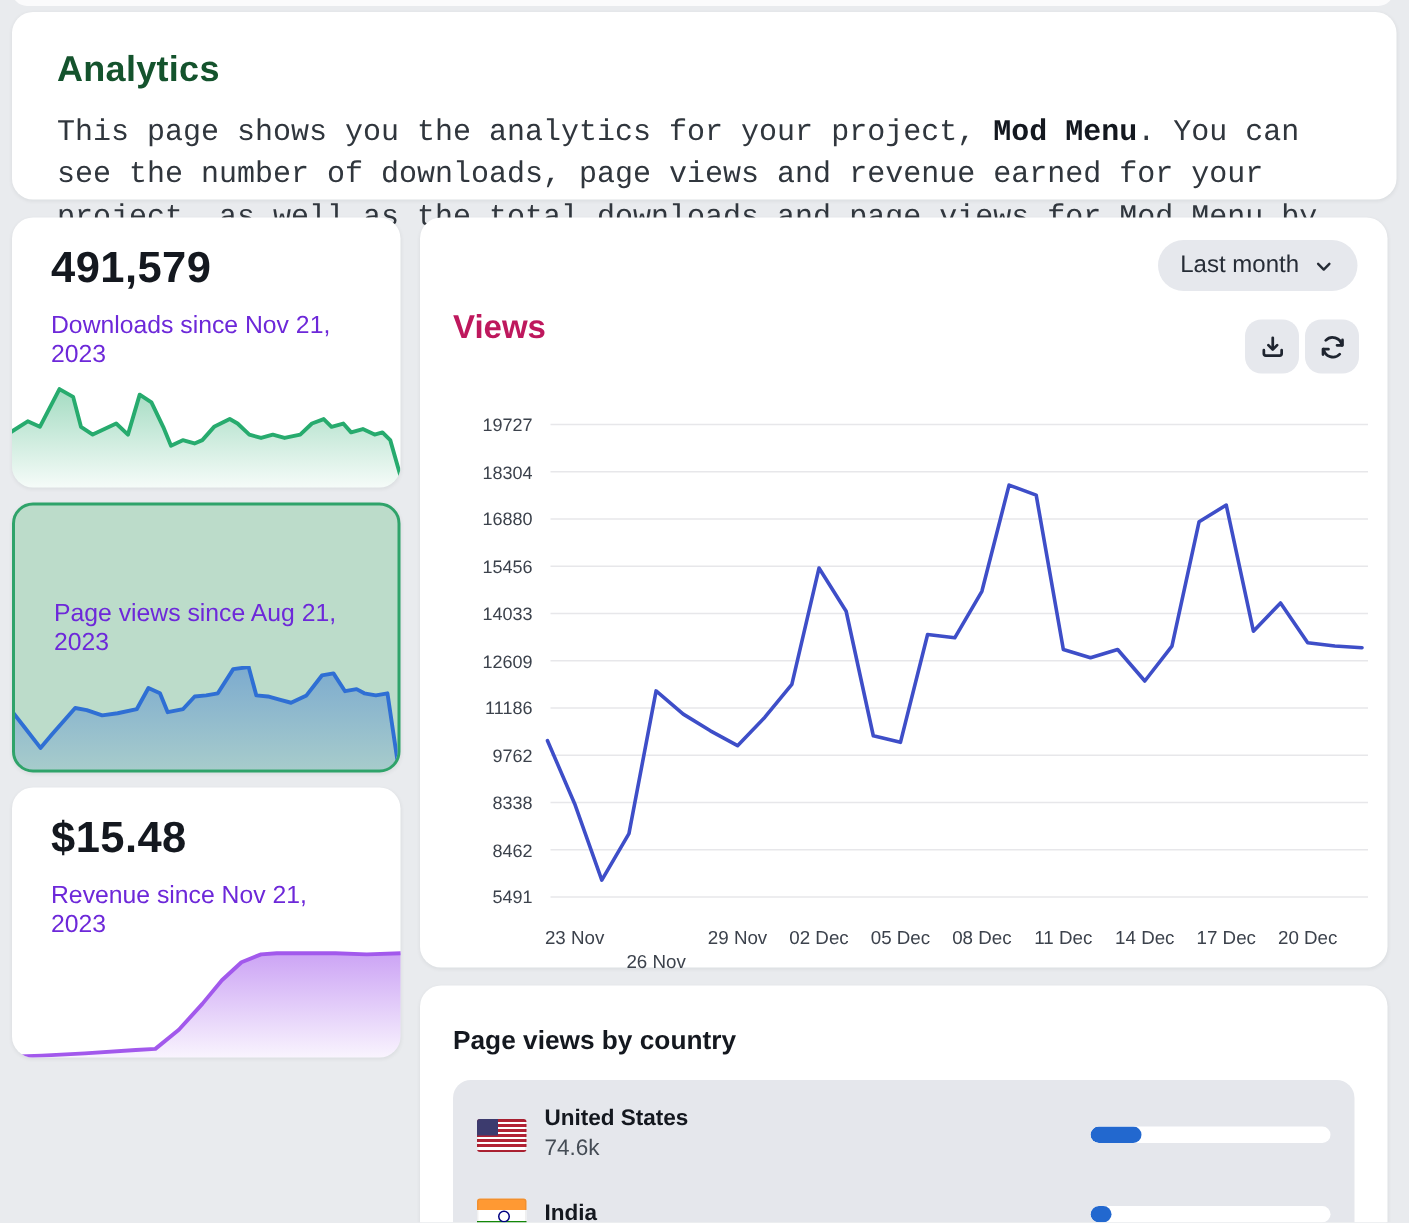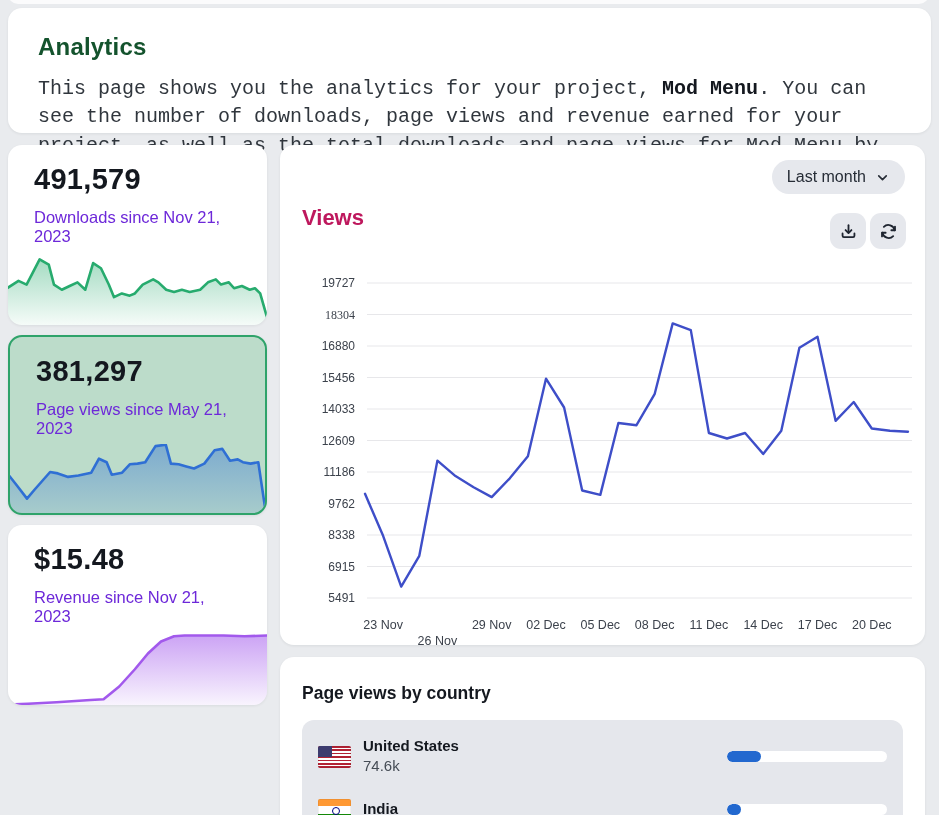--- a/index.html
+++ b/index.html
@@ -83,22 +83,21 @@
             <stop offset="0%" stop-color="#27ab6e" stop-opacity="0.42"></stop>
             <stop offset="100%" stop-color="#27ab6e" stop-opacity="0.03"></stop>
           </linearGradient>
         </defs>
         <path d="M0,49L4.4,39L7.5,44L12.5,10L16,17L18,44L21,51L24,46L27,41L30,51L33,15L36,22L39,44L41,61L44,56L47,59L49,56L52,44L56,37L58,41L61,51L64,54L67,51L70,54L74,51L77,41L80,37L82,44L85,41L87,49L90,46L93,51L95,49L97,56L100,93L100,102L0,102Z" fill="url(#g-downloads)"></path>
         <polyline points="0,49 4.4,39 7.5,44 12.5,10 16,17 18,44 21,51 24,46 27,41 30,51 33,15 36,22 39,44 41,61 44,56 47,59 49,56 52,44 56,37 58,41 61,51 64,54 67,51 70,54 74,51 77,41 80,37 82,44 85,41 87,49 90,46 93,51 95,49 97,56 100,93" fill="none" stroke="#27ab6e" stroke-width="2.6" vector-effect="non-scaling-stroke" stroke-linejoin="round"></polyline>
       </svg>
   </div>
 
   <div class="card stat-card" id="stat-pageviews">
-    <div class="value">381,297</div>
-    <div class="label">Page views since May 21, 2023</div>
+    <div class="label">Page views since Aug 21, 2023</div>
     <svg class="spark" height="70" viewBox="0 0 100 100" preserveAspectRatio="none">
         <defs>
           <linearGradient id="g-pageviews" x1="0" y1="0" x2="0" y2="1">
             <stop offset="0%" stop-color="#2f6fd4" stop-opacity="0.45"></stop>
             <stop offset="100%" stop-color="#2f6fd4" stop-opacity="0.14"></stop>
           </linearGradient>
         </defs>
         <path d="M0,45L3,59L7,78L10,65L16,40L19,42L23,47L27,45L32,41L35,21L38,26L40,44L44,41L47,29L50,28L53,26L57,3L61,1L63,28L66,29L69,32L72,35L76,28L80,9L83,7L86,24L89,22L91,26L94,28L97,26L100,100L100,102L0,102Z" fill="url(#g-pageviews)"></path>
         <polyline points="0,45 3,59 7,78 10,65 16,40 19,42 23,47 27,45 32,41 35,21 38,26 40,44 44,41 47,29 50,28 53,26 57,3 61,1 63,28 66,29 69,32 72,35 76,28 80,9 83,7 86,24 89,22 91,26 94,28 97,26 100,100" fill="none" stroke="#2f6fd4" stroke-width="2.6" vector-effect="non-scaling-stroke" stroke-linejoin="round"></polyline>
       </svg>
@@ -147,29 +146,29 @@
             <path d="M3.8 18.2v-4.6h4.6"></path>
             <path d="M19.7 10.4a8 8 0 0 0-13.6-4.2"></path>
             <path d="M4.3 13.6a8 8 0 0 0 13.6 4.2"></path>
           </svg>
       </span>
     </button>
 
     <div class="chart-wrap">
       <div class="yaxis">
           <div class="ytick" style="top: 11px;">19727</div>
-          <div class="ytick" style="top: 42.5px; font-family: Liberation Serif, serif;">18304</div>
+          <div class="ytick" style="top: 42.5px;">18304</div>
           <div class="ytick" style="top: 74px;">16880</div>
           <div class="ytick" style="top: 105.5px;">15456</div>
           <div class="ytick" style="top: 137px;">14033</div>
           <div class="ytick" style="top: 168.5px;">12609</div>
           <div class="ytick" style="top: 200px;">11186</div>
           <div class="ytick" style="top: 231.5px;">9762</div>
           <div class="ytick" style="top: 263px;">8338</div>
-          <div class="ytick" style="top: 294.5px;">6915</div>
+          <div class="ytick" style="top: 294.5px;">8462</div>
           <div class="ytick" style="top: 326px;">5491</div>
         </div>
       <div class="plot">
         <svg width="549" height="345">
             <line x1="4" x2="549" y1="18.0" y2="18.0" stroke="#e7e7ea" stroke-width="1"></line>
             <line x1="4" x2="549" y1="49.5" y2="49.5" stroke="#e7e7ea" stroke-width="1"></line>
             <line x1="4" x2="549" y1="81.0" y2="81.0" stroke="#e7e7ea" stroke-width="1"></line>
             <line x1="4" x2="549" y1="112.5" y2="112.5" stroke="#e7e7ea" stroke-width="1"></line>
             <line x1="4" x2="549" y1="144.0" y2="144.0" stroke="#e7e7ea" stroke-width="1"></line>
             <line x1="4" x2="549" y1="175.5" y2="175.5" stroke="#e7e7ea" stroke-width="1"></line>

